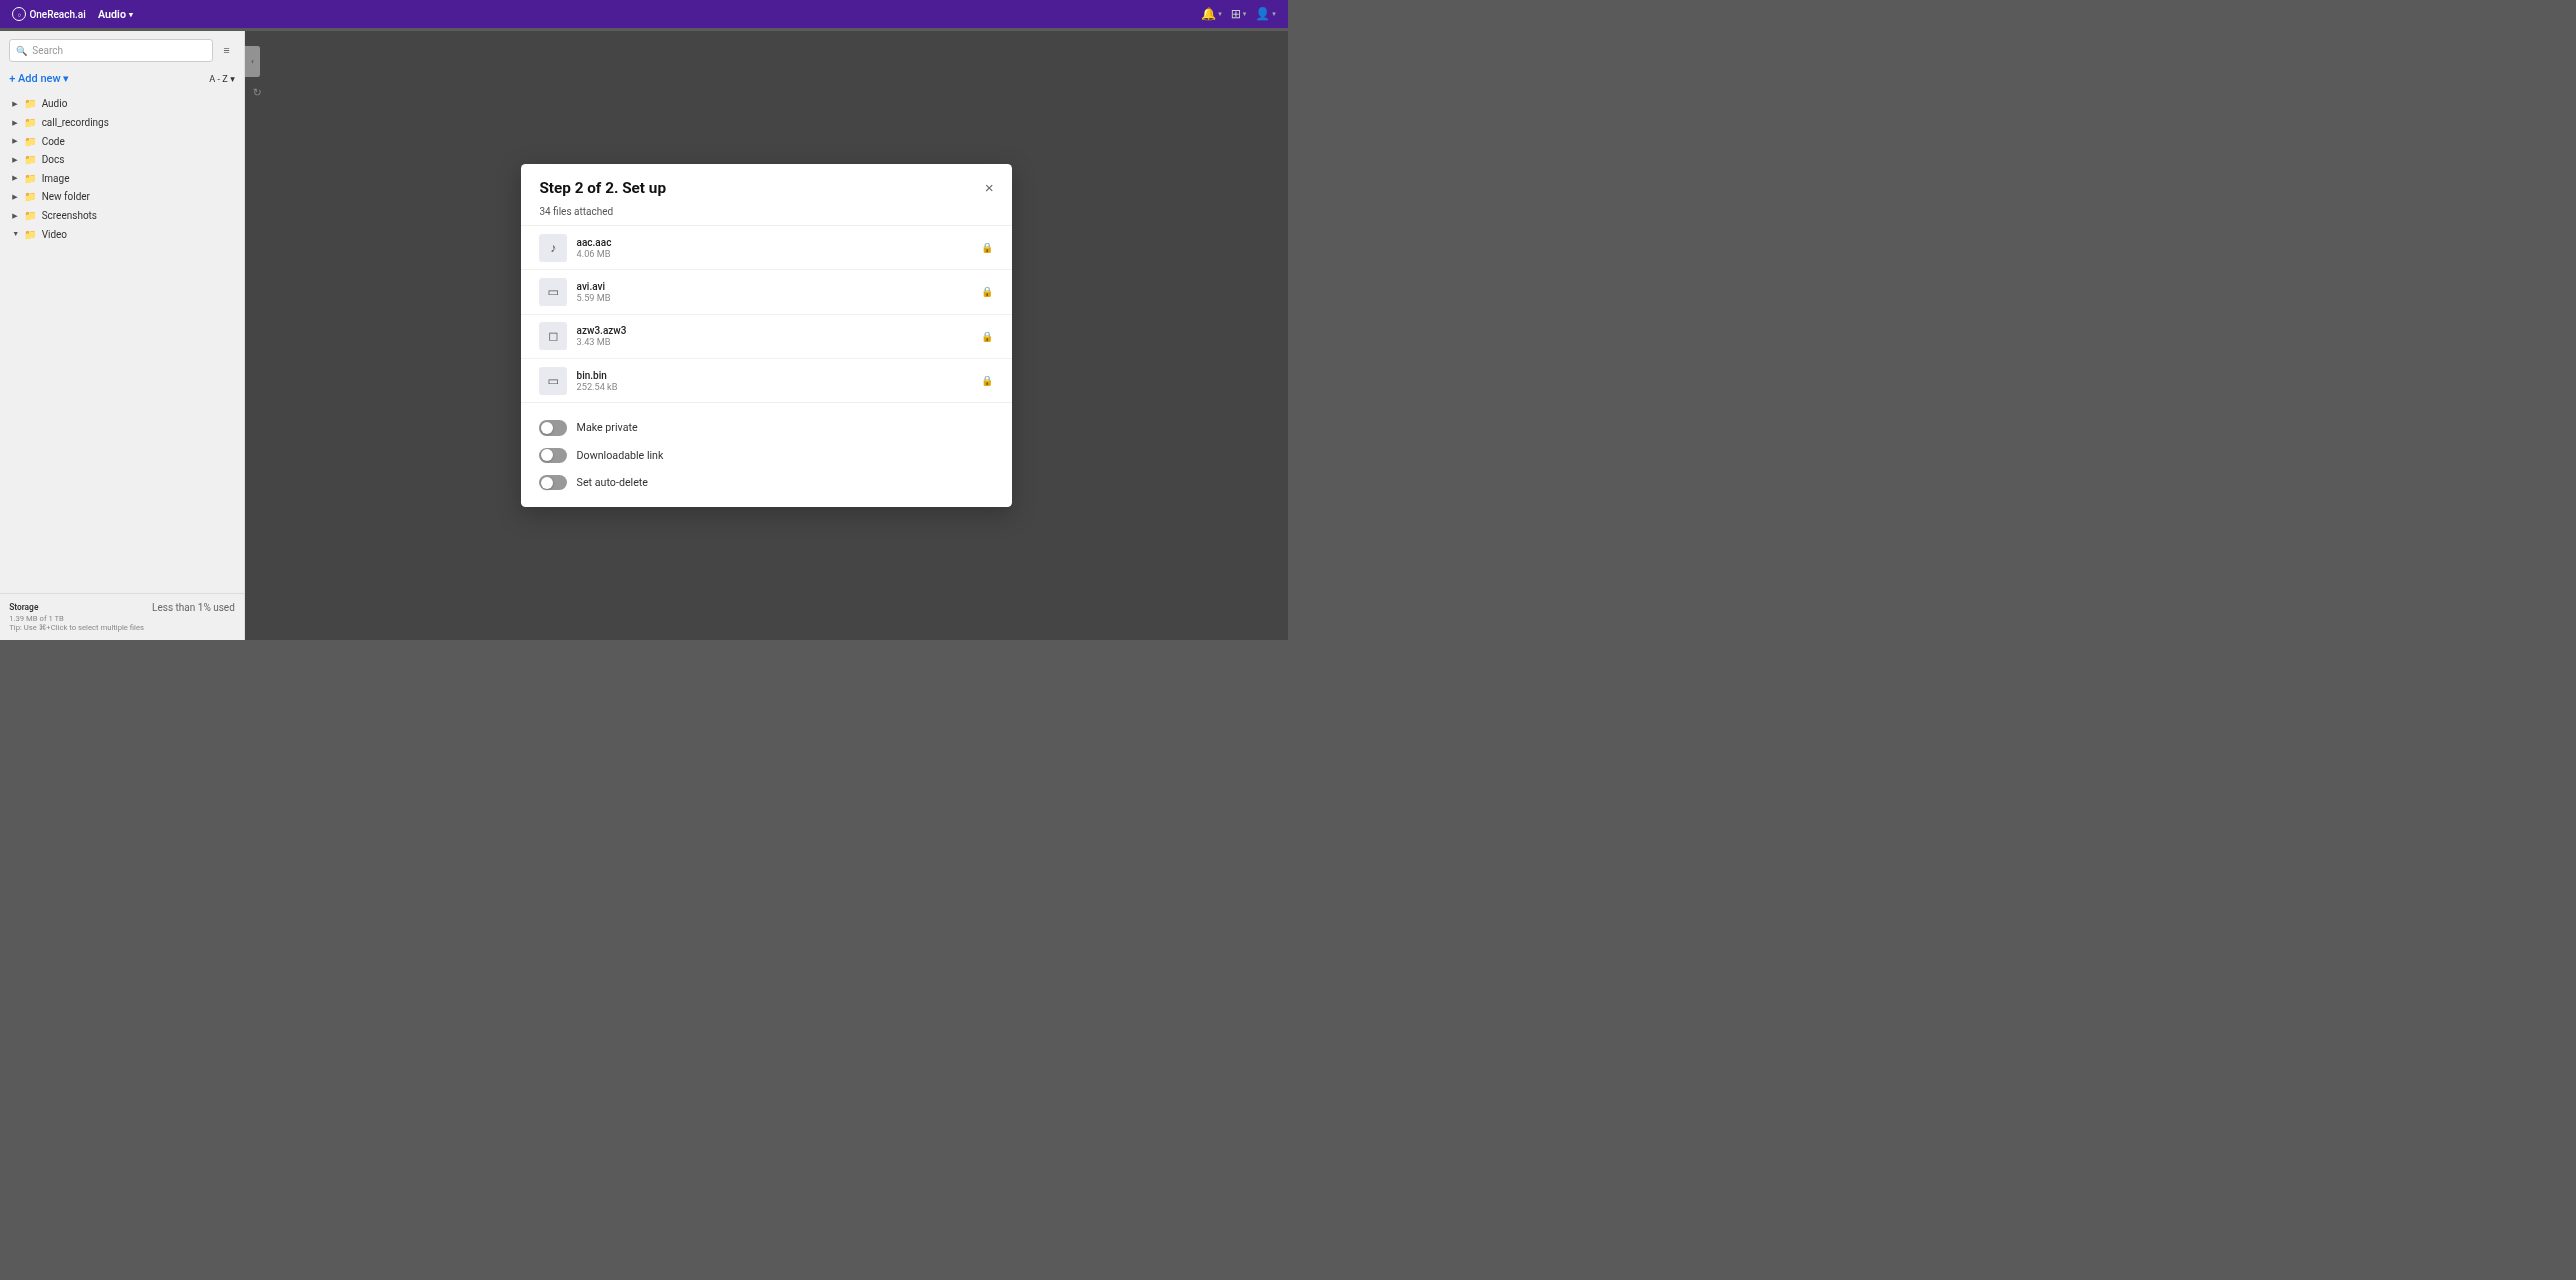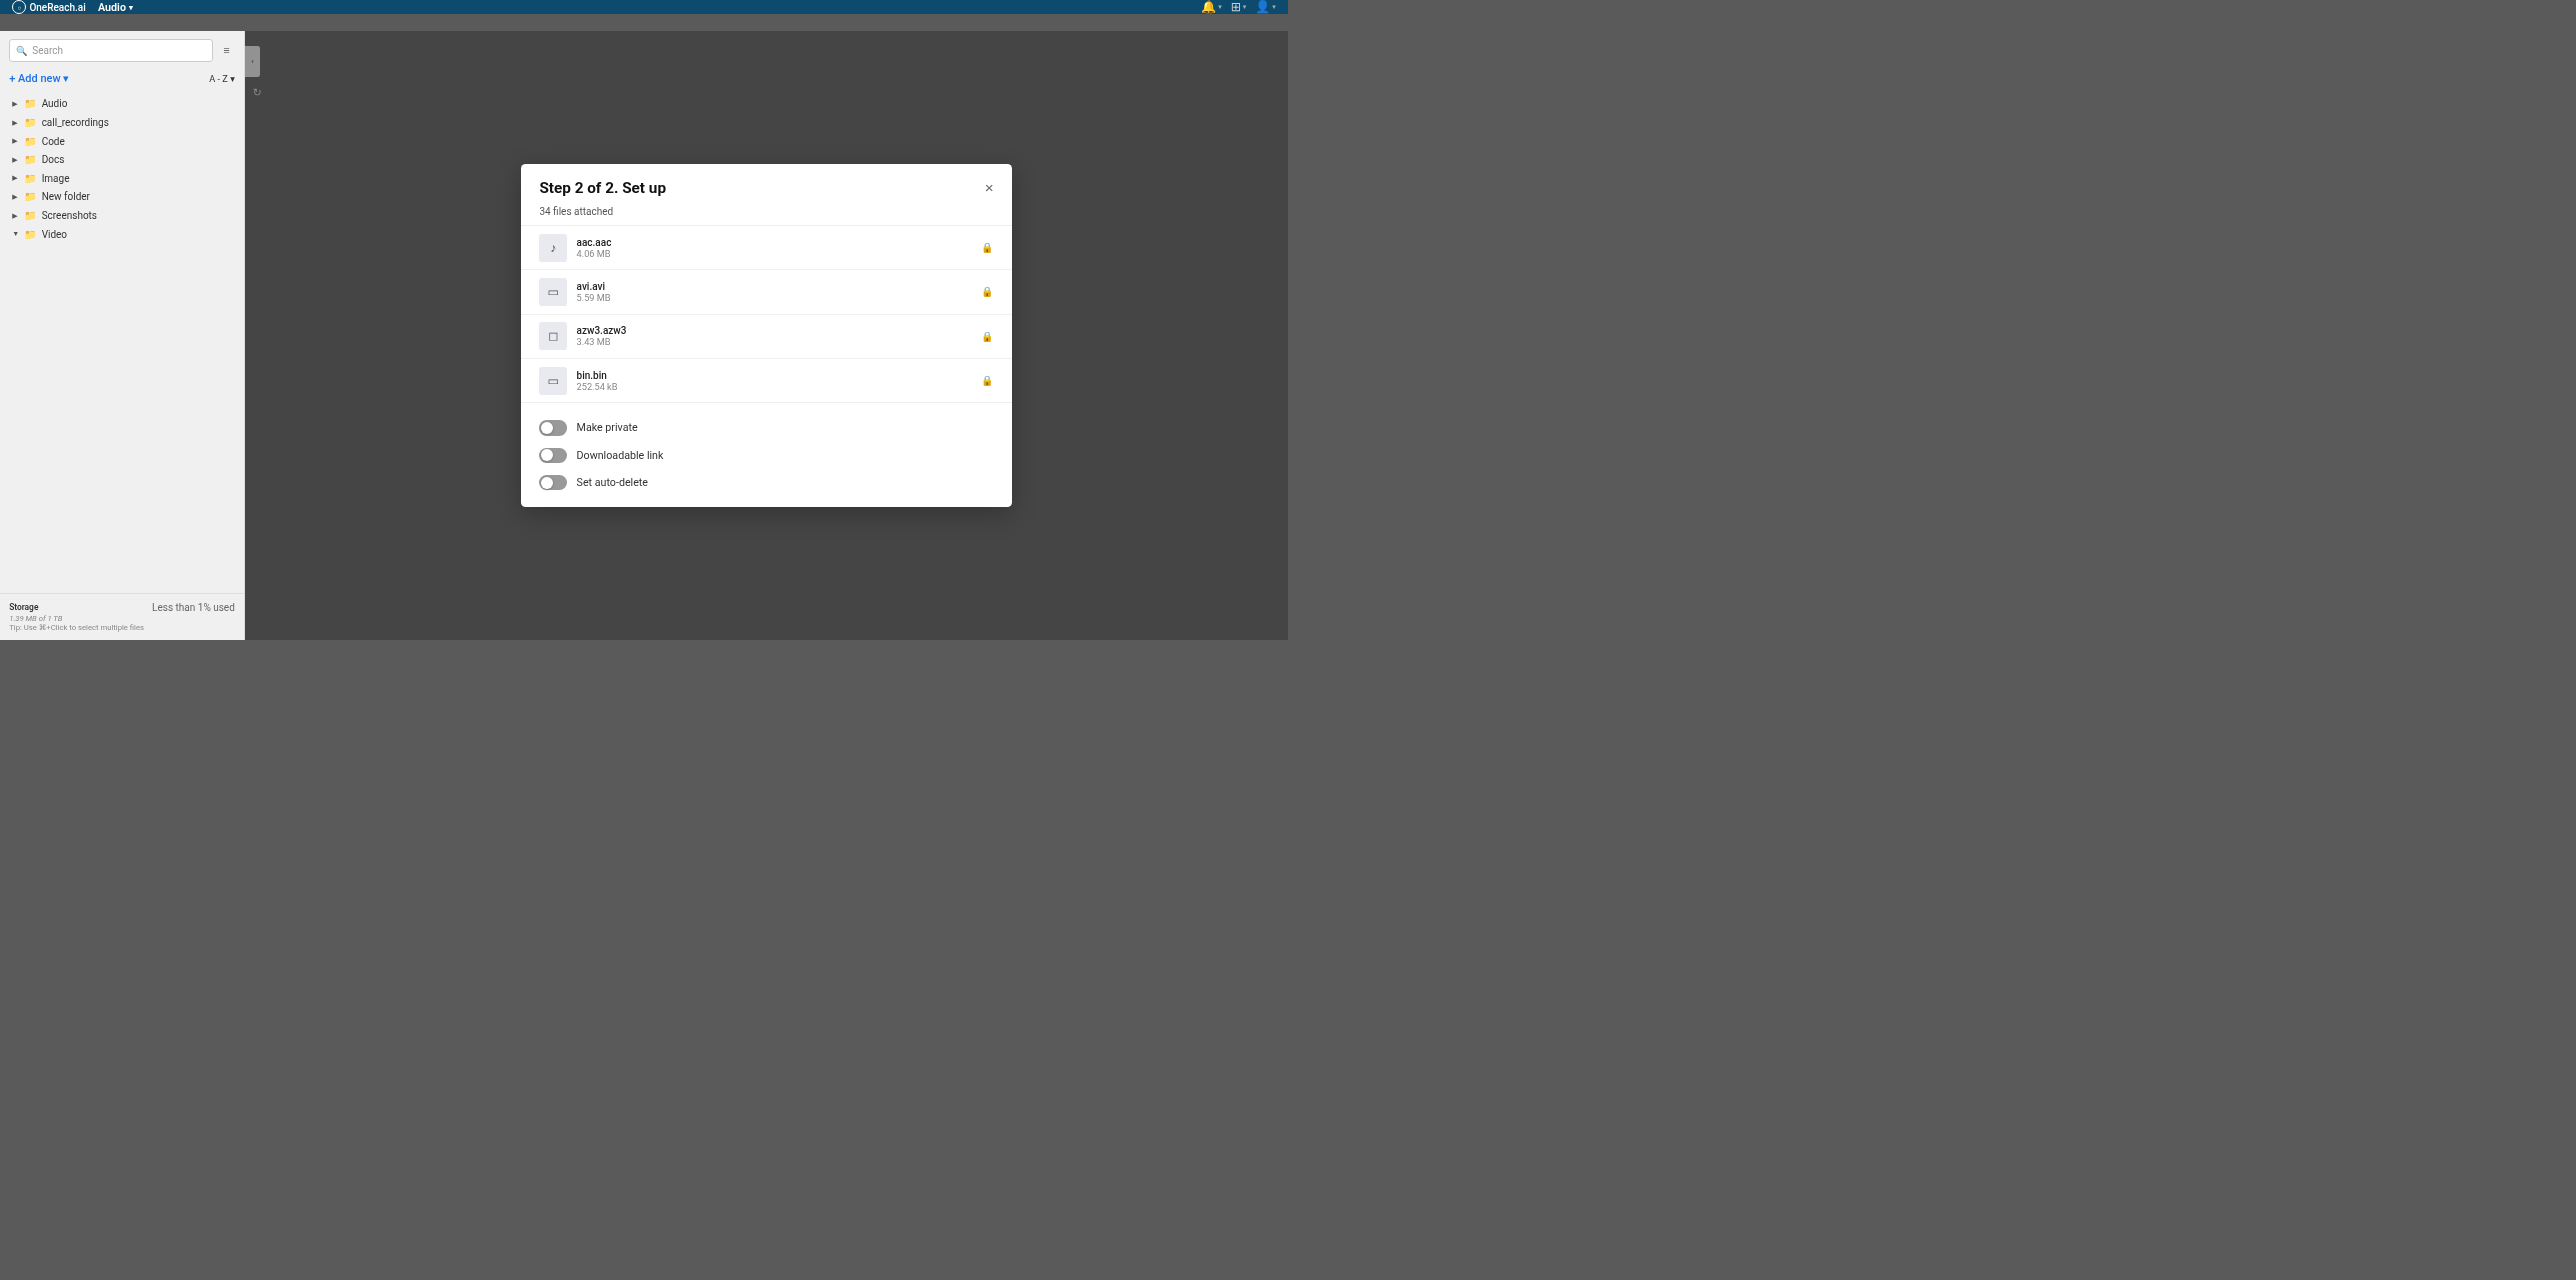--- a/index.html
+++ b/index.html
@@ -7,22 +7,22 @@
       font-family: -apple-system, BlinkMacSystemFont, "Segoe UI", Roboto, sans-serif;
       background: #5a5a5a;
       width: 1288px;
       height: 640px;
       overflow: hidden;
       position: relative;
     }
 
     
     .navbar {
-      background: #0c4a6e;
-      height: 14px;
+      background: #4c1d95;
+      height: 28px;
       display: flex;
       align-items: center;
       padding: 0 12.3px;
       position: relative;
       z-index: 10;
     }
     .navbar-logo {
       display: flex;
       align-items: center;
       gap: 3.1px;
@@ -176,21 +176,20 @@
     }
     .storage-row {
       display: flex;
       justify-content: space-between;
       align-items: center;
     }
     .storage-detail {
       font-size: 7.7px;
       color: #888;
       margin-top: 1.5px;
-      font-style: italic;
     }
     .storage-tip {
       font-size: 7.7px;
       color: #888;
     }
 
     
     .main-area {
       position: absolute;
       top: 31px;

